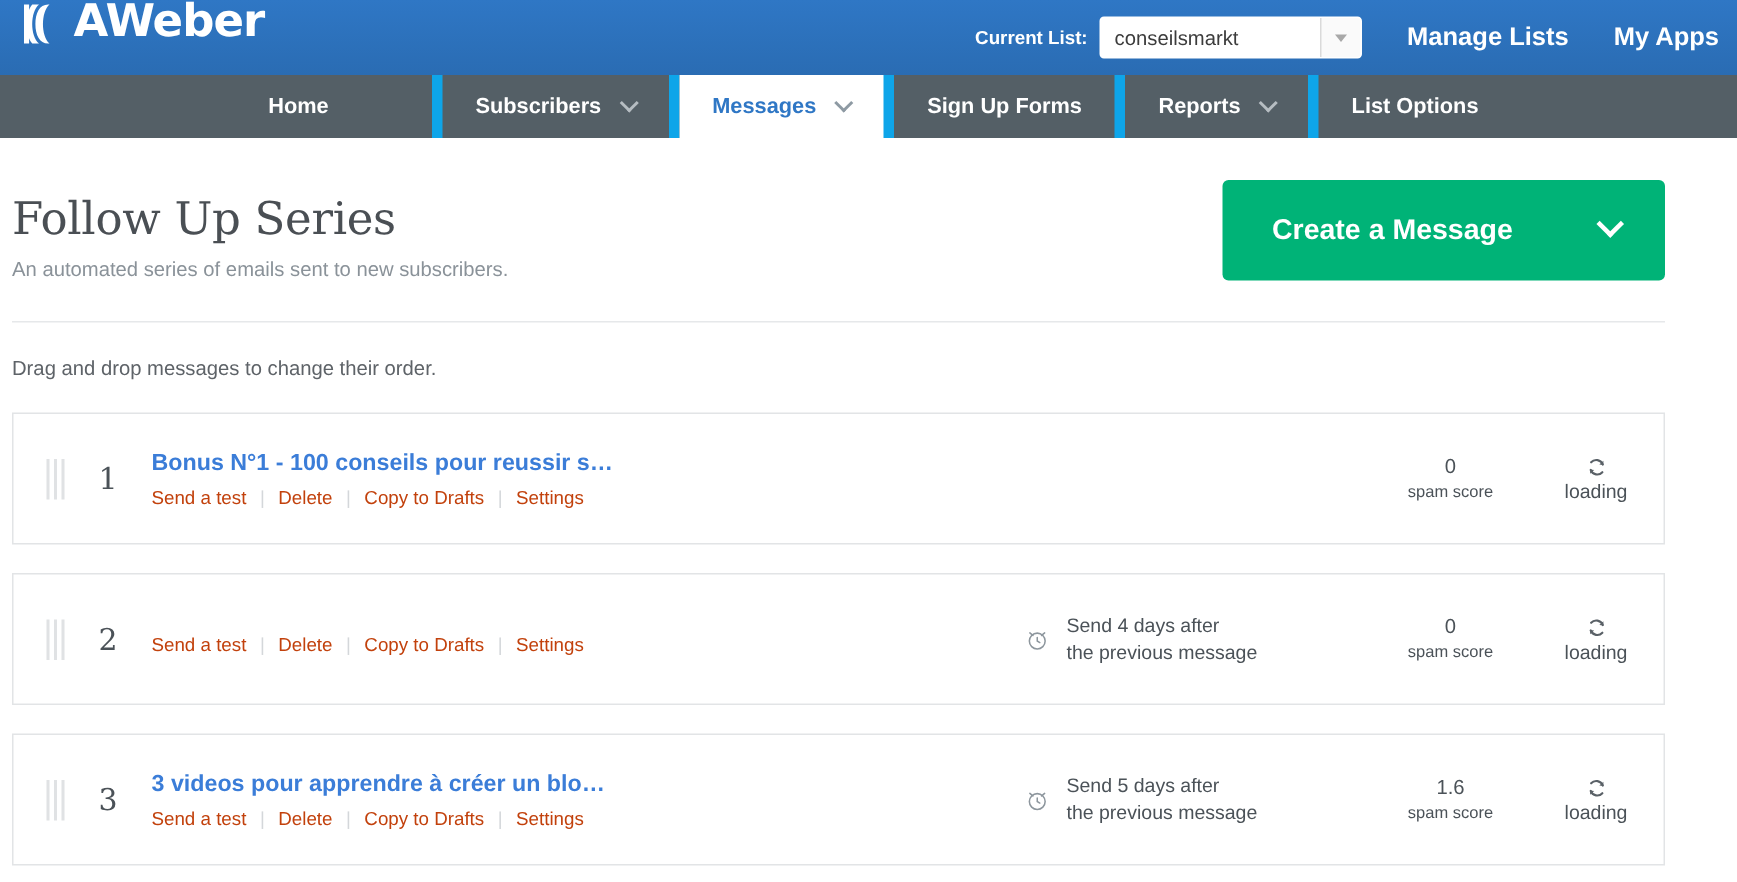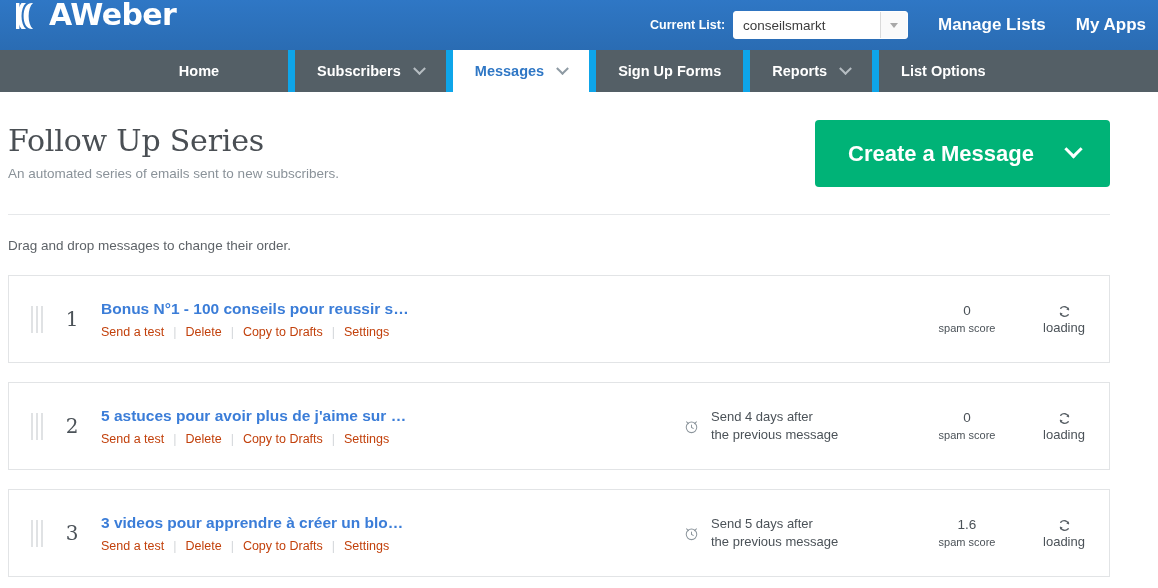--- a/index.html
+++ b/index.html
@@ -138,21 +138,21 @@
   }
   .nav-item.home { min-width: 185px; }
   .nav-item.last { border-right: none; }
 
   
   .content {
     padding: 0 8px;
   }
   .page-head {
     display: flex;
-    align-items: center;
+    align-items: flex-end;
     padding-top: 26px;
   }
   .page-head-left { flex: 1; }
   .page-title {
     font-family: "DejaVu Serif", "Liberation Serif", serif;
     font-size: 30px;
     font-weight: 400;
     color: #4a4f54;
     line-height: 1.1;
     letter-spacing: -0.2px;
@@ -171,21 +171,21 @@
     color: #ffffff;
     display: flex;
     align-items: center;
     justify-content: space-between;
     padding: 0 30px 0 33px;
     cursor: pointer;
     margin-top: 2px;
     margin-right: 40px;
   }
   .create-btn-label {
-    font-size: 22px;
+    font-size: 19px;
     font-weight: 700;
   }
   .chev-white {
     display: inline-block;
     width: 13px; height: 13px;
     border-right: 3px solid #ffffff;
     border-bottom: 3px solid #ffffff;
     transform: rotate(45deg) translate(-3px,-3px);
   }
 
@@ -397,21 +397,20 @@
     </div>
 
     <div class="msg-row">
       <div class="drag-handle">
         <span></span>
           <span></span>
           <span></span>
       </div>
       <div class="msg-index">2</div>
       <div class="msg-main">
-        <div class="msg-subject">5 astuces pour avoir plus de j'aime sur …</div>
         <div class="msg-actions">
           <span class="msg-action">Send a test</span>
           <span class="action-sep">|</span>
           <span class="msg-action">Delete</span>
           <span class="action-sep">|</span>
           <span class="msg-action">Copy to Drafts</span>
           <span class="action-sep">|</span>
           <span class="msg-action">Settings</span>
         </div>
       </div>

